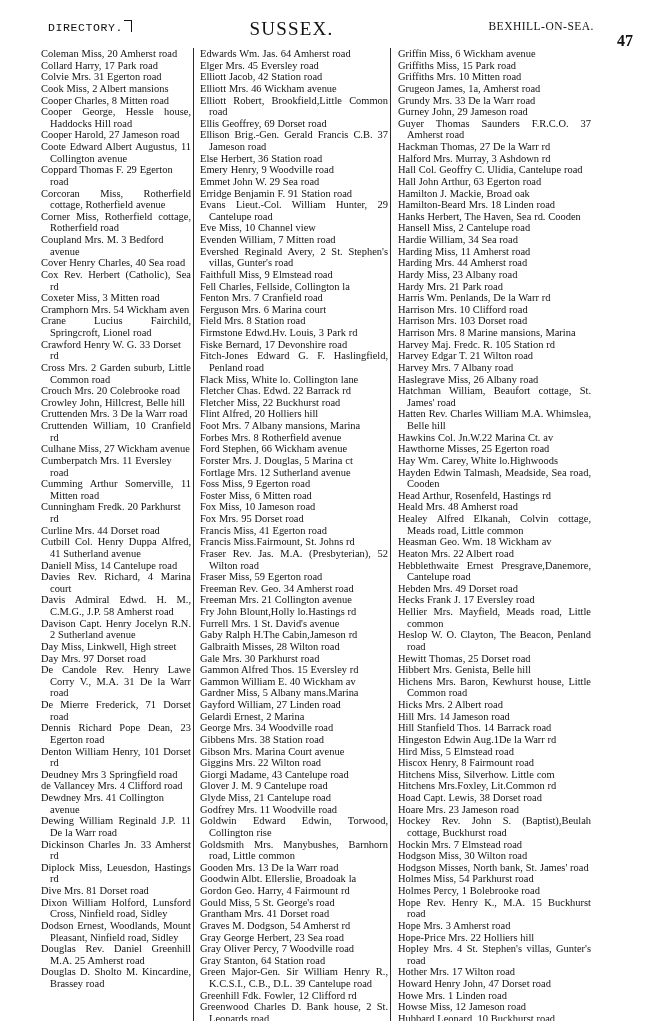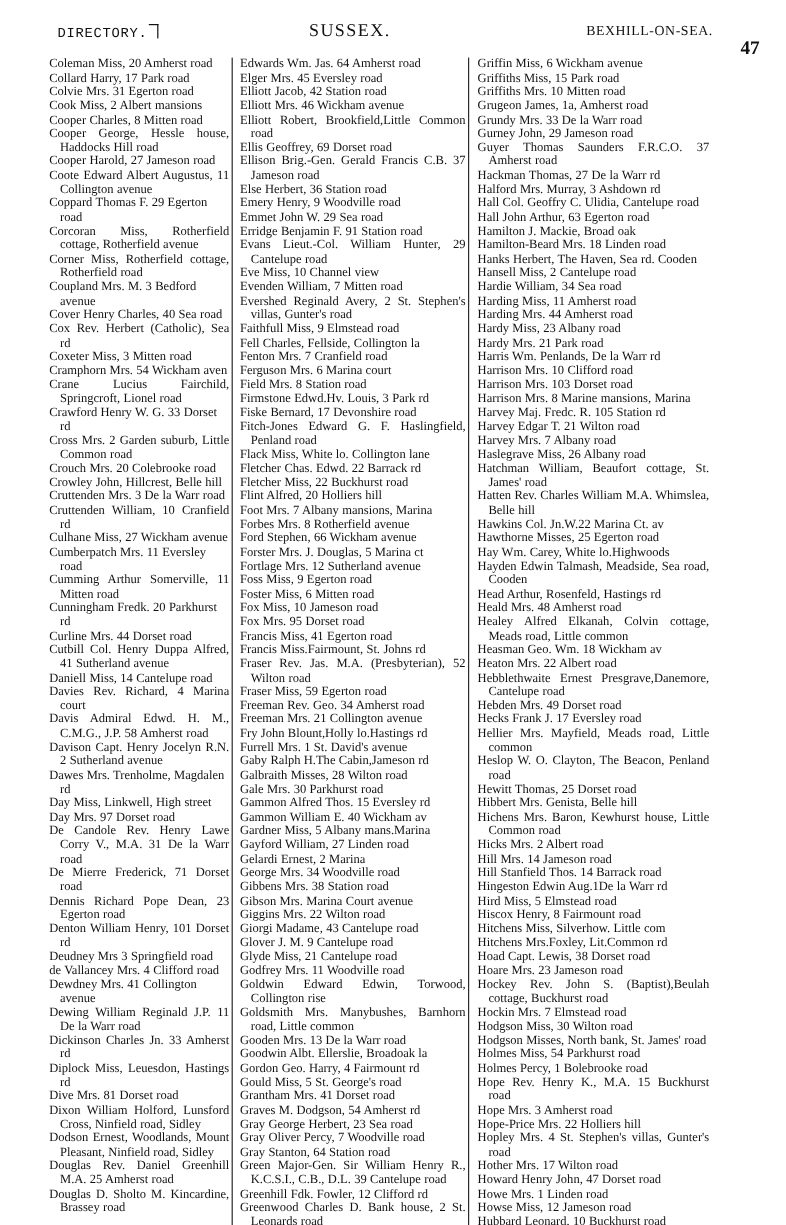--- a/index.html
+++ b/index.html
@@ -45,21 +45,21 @@
     height: 11px;
     vertical-align: -1px;
     margin-left: 1px;
   }
   .rh-center {
     position: absolute;
     left: 0;
     top: 0;
     width: 583px;
     text-align: center;
-    font-size: 15px;
+    font-size: 19px;
     letter-spacing: 1.2px;
   }
   .rh-right {
     position: absolute;
     right: 61px;
     top: 2px;
     font-size: 11.5px;
     letter-spacing: 0.5px;
   }
   .rh-pageno {
@@ -146,21 +146,20 @@
         <p class="entry">Culhane Miss, 27 Wickham avenue</p>
         <p class="entry">Cumberpatch Mrs. 11 Eversley road</p>
         <p class="entry j">Cumming Arthur Somerville, 11 Mitten road</p>
         <p class="entry">Cunningham Fredk. 20 Parkhurst rd</p>
         <p class="entry">Curline Mrs. 44 Dorset road</p>
         <p class="entry j">Cutbill Col. Henry Duppa Alfred, 41 Sutherland avenue</p>
         <p class="entry">Daniell Miss, 14 Cantelupe road</p>
         <p class="entry j">Davies Rev. Richard, 4 Marina court</p>
         <p class="entry j">Davis Admiral Edwd. H. M., C.M.G., J.P. 58 Amherst road</p>
         <p class="entry j">Davison Capt. Henry Jocelyn R.N. 2 Sutherland avenue</p>
-        <p class="entry">Dawes Mrs. Trenholme, Magdalen rd</p>
         <p class="entry">Day Miss, Linkwell, High street</p>
         <p class="entry">Day Mrs. 97 Dorset road</p>
         <p class="entry j">De Candole Rev. Henry Lawe Corry V., M.A. 31 De la Warr road</p>
         <p class="entry j">De Mierre Frederick, 71 Dorset road</p>
         <p class="entry j">Dennis Richard Pope Dean, 23 Egerton road</p>
         <p class="entry j">Denton William Henry, 101 Dorset rd</p>
         <p class="entry">Deudney Mrs 3 Springfield road</p>
         <p class="entry">de Vallancey Mrs. 4 Clifford road</p>
         <p class="entry">Dewdney Mrs. 41 Collington avenue</p>
         <p class="entry j">Dewing William Reginald J.P. 11 De la Warr road</p>

